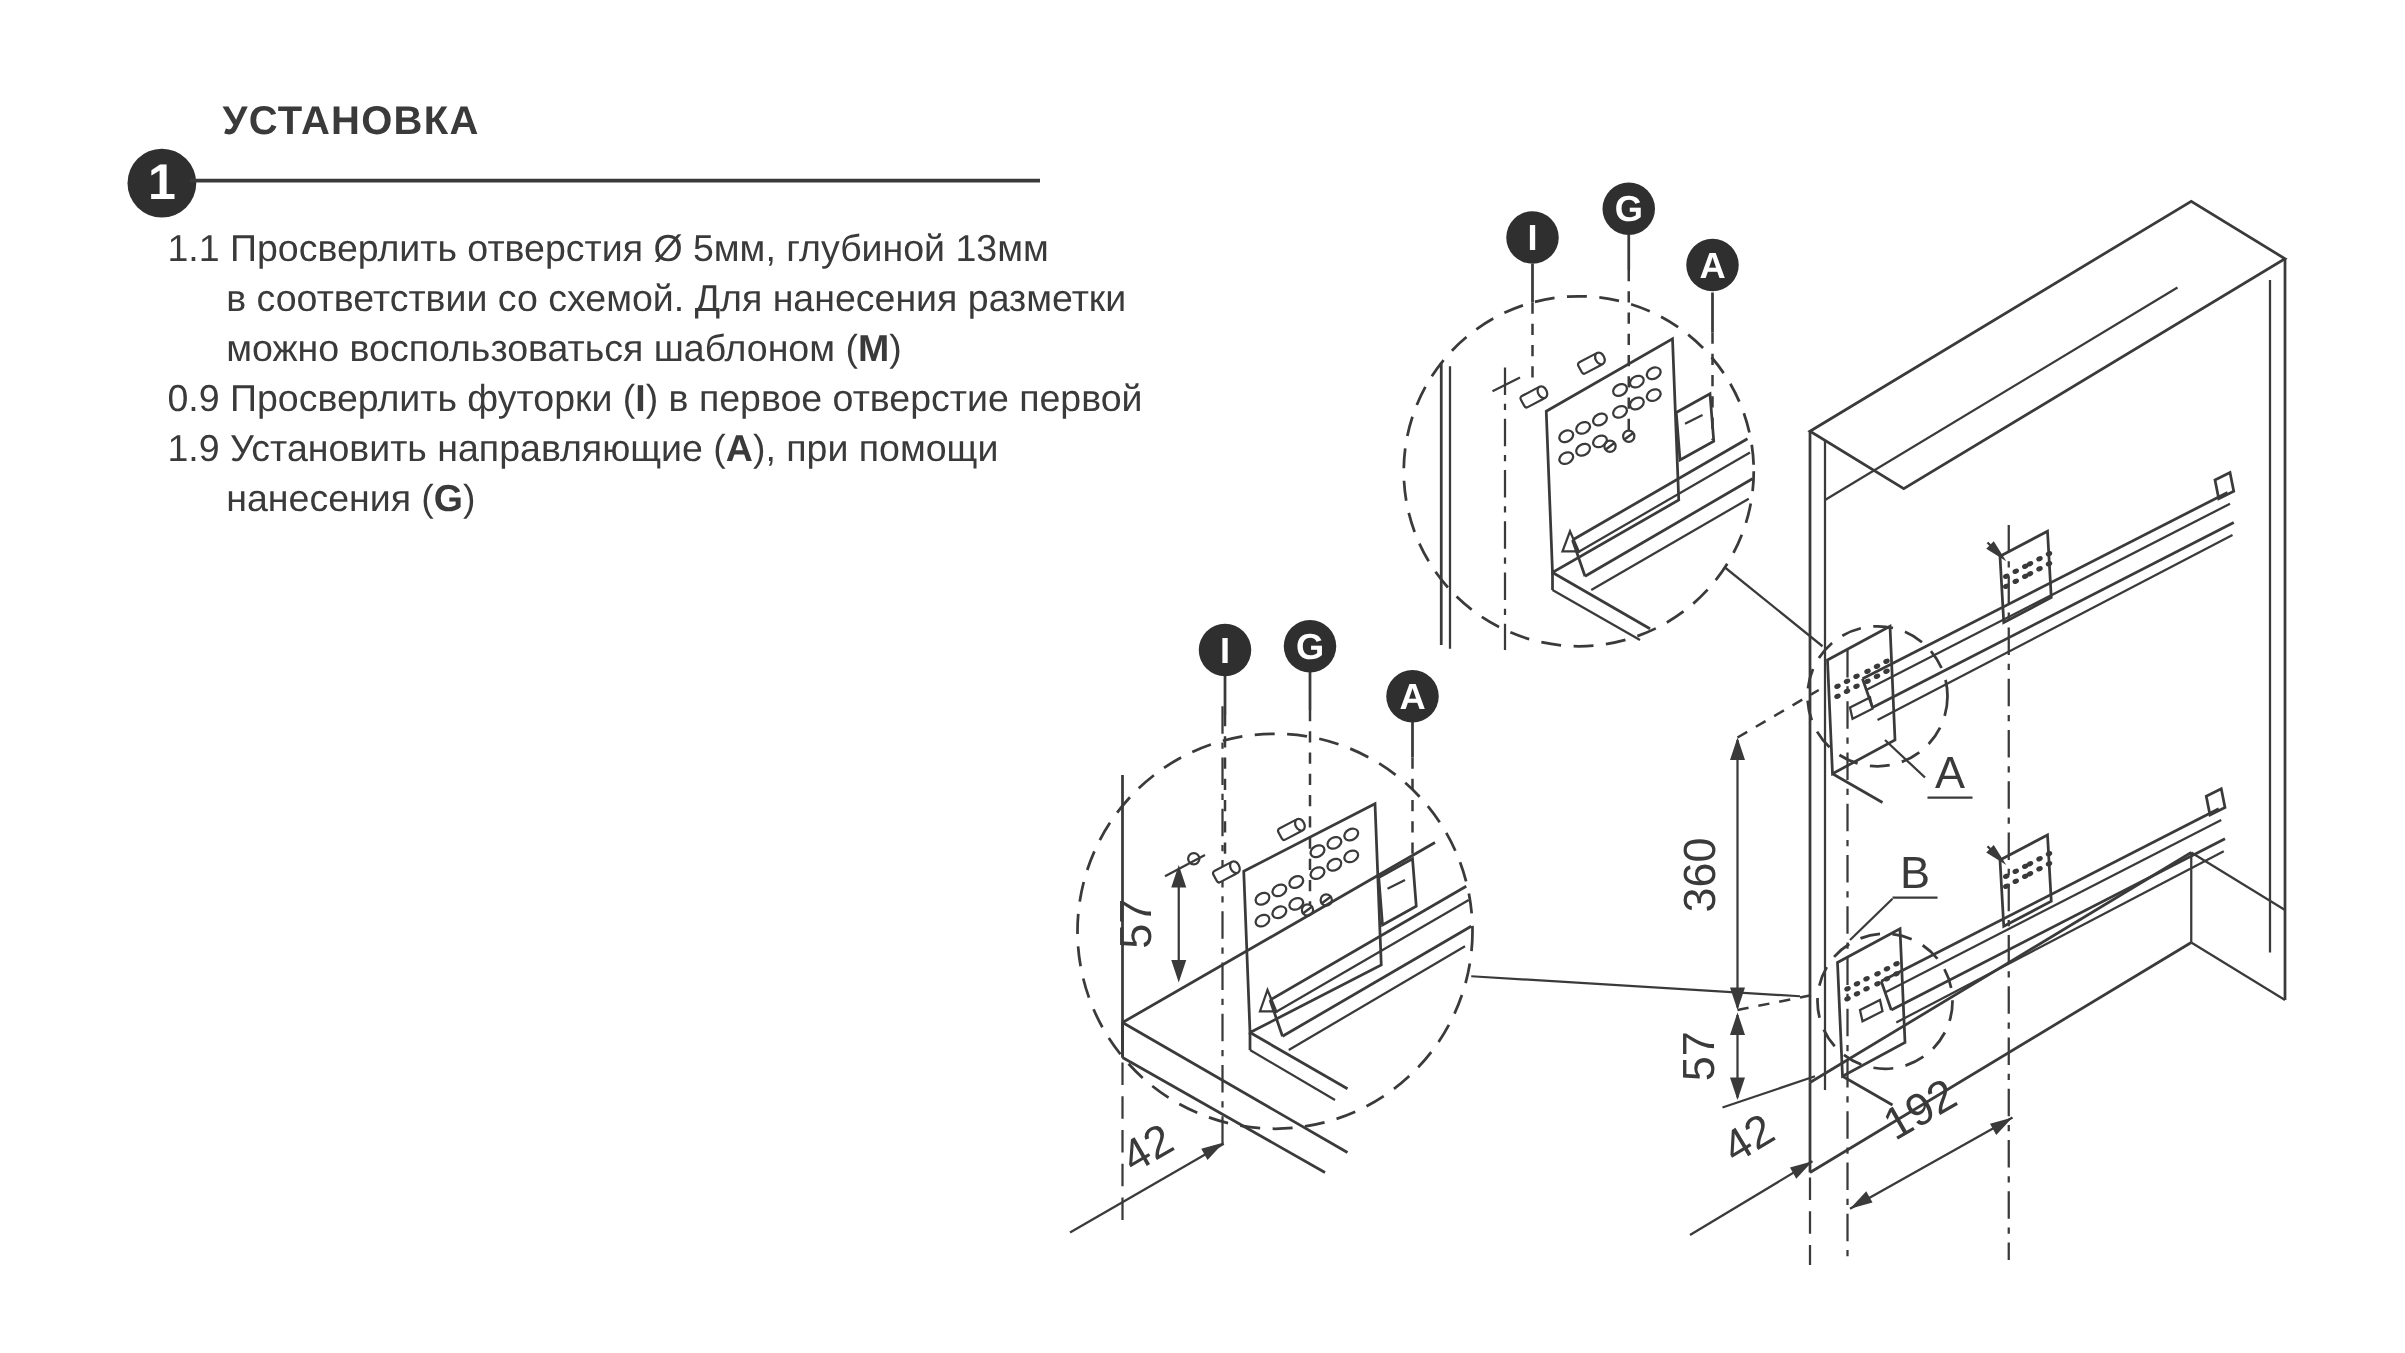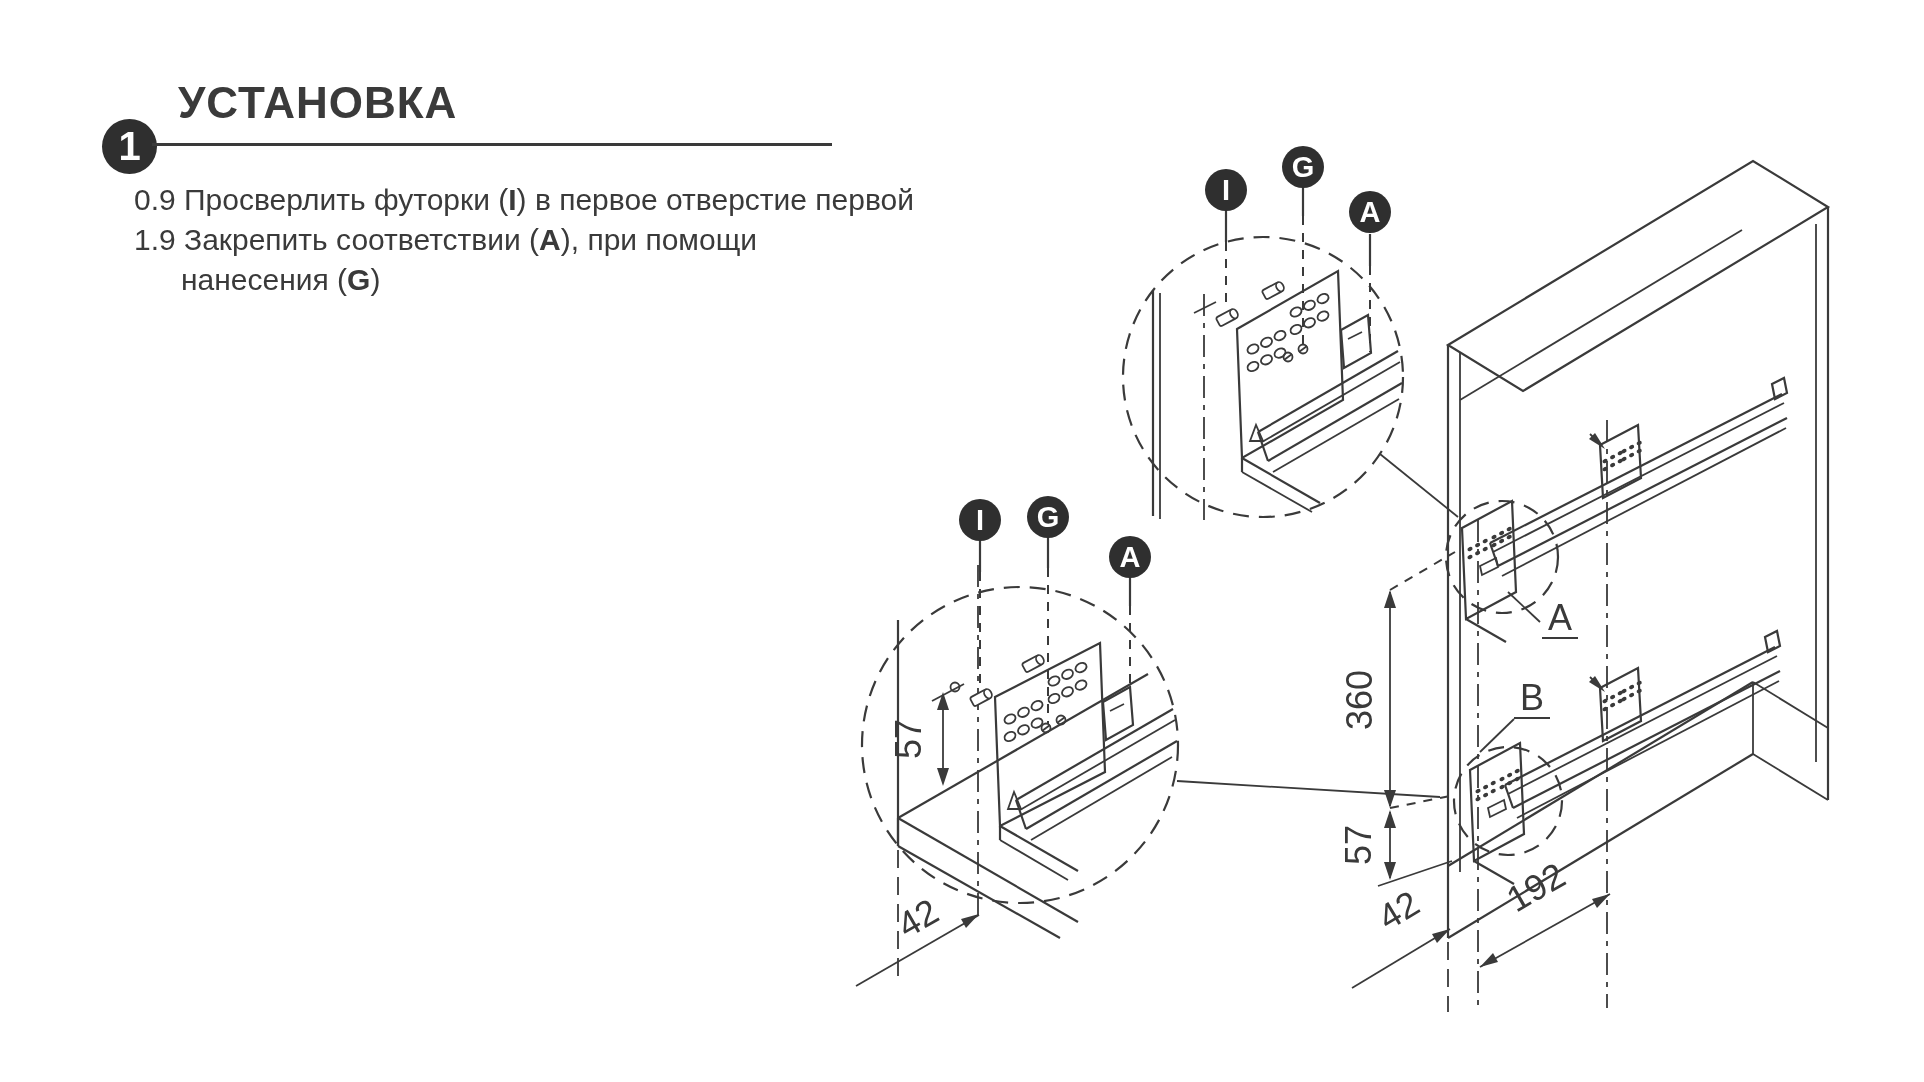--- a/index.html
+++ b/index.html
@@ -1,21 +1,21 @@
 <!DOCTYPE html>
 <html><head>
 <meta charset="utf-8">
 <style>
   html,body{margin:0;padding:0;background:#ffffff;}
   #page{position:relative;width:1924px;height:1082px;background:#fff;overflow:hidden;
         font-family:"Liberation Sans","DejaVu Sans",sans-serif;color:#3a3a3a;}
   
   #step-badge{position:absolute;left:102px;top:119px;width:55px;height:55px;border-radius:50%;
         background:#2f2f2f;color:#fff;font-weight:bold;font-size:40px;line-height:55px;text-align:center;}
-  #page-title{position:absolute;left:178px;top:78px;font-size:44px;font-weight:bold;letter-spacing:1px;}
+  #page-title{position:absolute;left:178px;top:78px;font-size:32px;font-weight:bold;letter-spacing:1px;}
   #header-rule{position:absolute;left:152px;top:143px;width:680px;height:3px;background:#3a3a3a;}
   
   #instructions{position:absolute;left:134px;top:180px;width:790px;font-size:30px;line-height:40px;}
   #instructions .ins{padding-left:47px;text-indent:-47px;}
   #instructions .b{font-weight:bold;}
   
   svg{position:absolute;left:0;top:0;}
   .ln{stroke:#3a3a3a;stroke-width:2.2;fill:none;}
   .thin{stroke:#3a3a3a;stroke-width:1.8;fill:none;}
   .dash-circle{stroke:#3a3a3a;stroke-width:2.2;fill:none;stroke-dasharray:16 10;}
@@ -34,22 +34,23 @@
 </head>
 <body>
 
 <div id="page">
 
   <div id="step-badge">1</div>
   <div id="page-title">УСТАНОВКА</div>
   <div id="header-rule"></div>
 
   <div id="instructions">
+      <div class="ins"><span>1.1 </span><span>Просверлить отверстия Ø 5мм, глубиной 13мм</span><br><span>в соответствии со схемой. Для нанесения разметки</span><br><span>можно воспользоваться шаблоном (</span><span class="b">M</span><span>)</span></div>
       <div class="ins"><span>0.9 </span><span>Просверлить футорки (</span><span class="b">I</span><span>) в первое отверстие первой</span><br></div>
-      <div class="ins"><span>1.9 </span><span>Закрепить соответствии (</span><span class="b">A</span><span>), при помощи</span><br><span>нанесения (</span><span class="b">G</span><span>)</span></div>
+      <div class="ins"><span>1.9 </span><span>Установить направляющие (</span><span class="b">A</span><span>), при помощи</span><br><span>нанесения (</span><span class="b">G</span><span>)</span></div>
     </div>
 
   <svg width="1924" height="1082" viewBox="0 0 1924 1082">
 
     <g>
       <circle class="dash-circle" cx="1263" cy="377" r="140"></circle>
 
       <line class="ln" x1="1153" y1="290" x2="1153" y2="516"></line>
       <line class="thin" x1="1160" y1="293" x2="1160" y2="519"></line>
 

